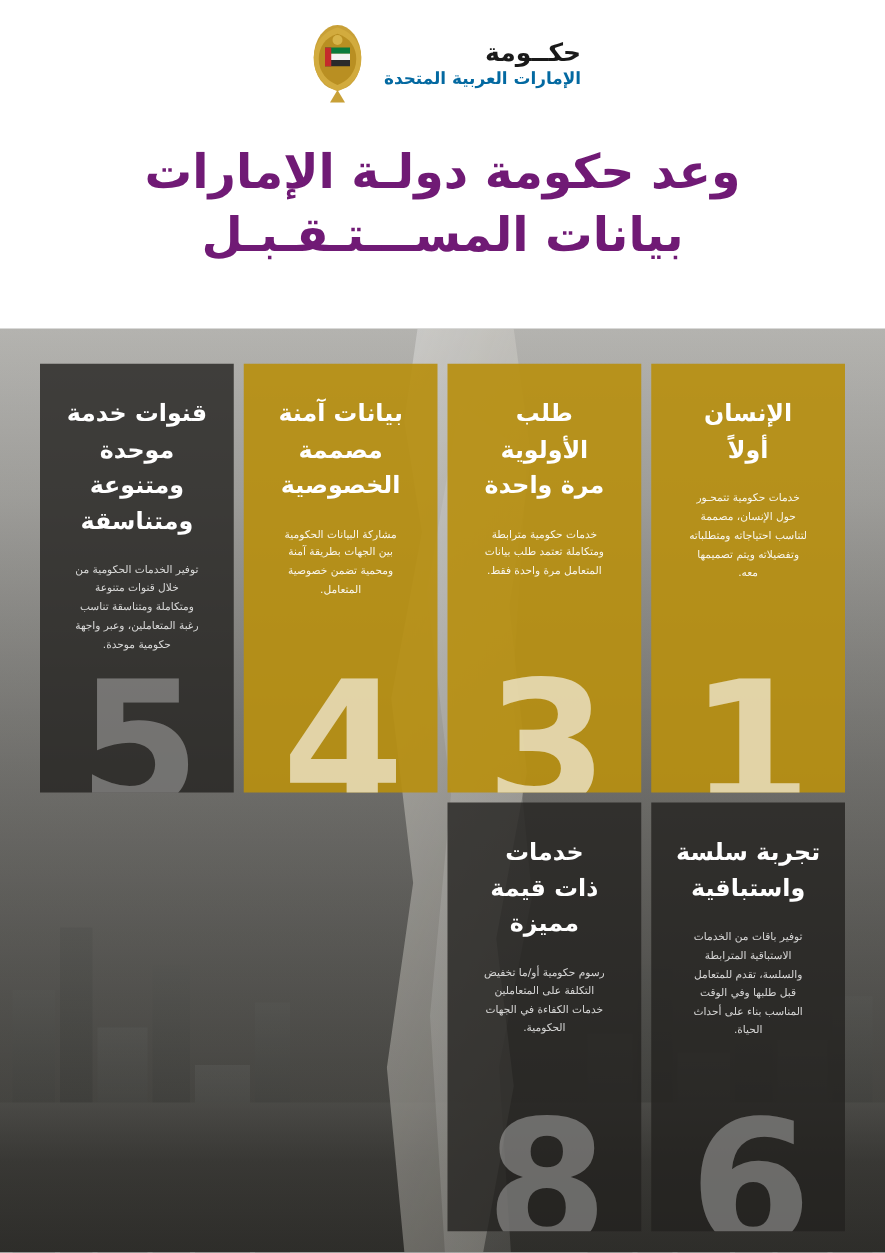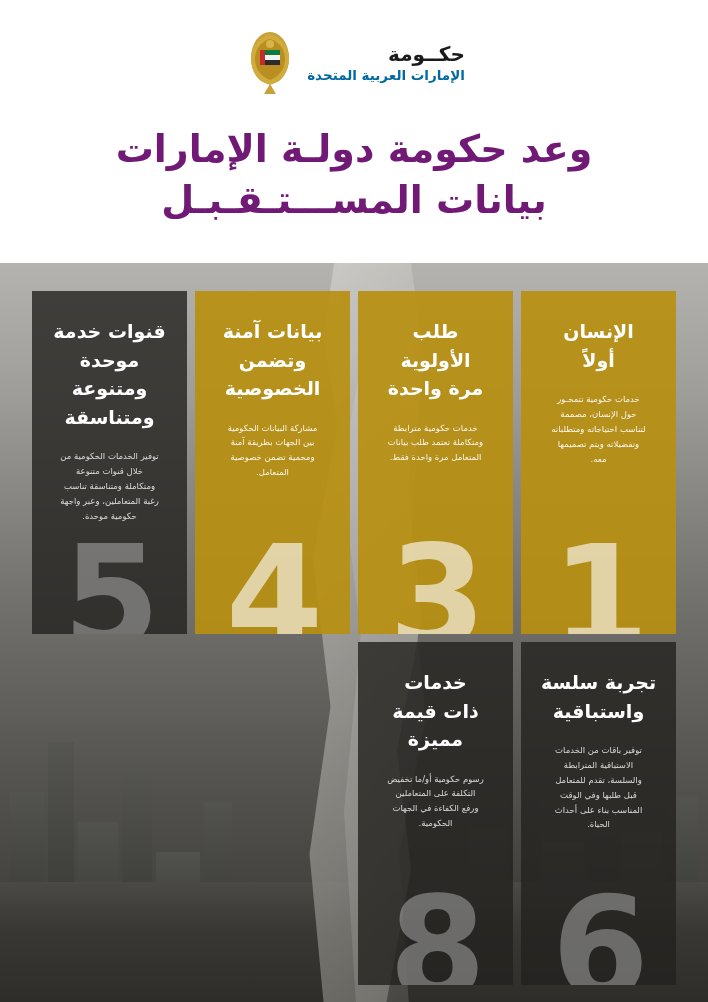--- a/index.html
+++ b/index.html
@@ -28,21 +28,21 @@
     background: #ffffff;
     position: relative;
   }
 
   .emblem-row {
     display: flex;
     flex-direction: row;
     align-items: center;
     justify-content: center;
     gap: 10px;
-    padding-top: 28px;
+    padding-top: 16px;
   }
 
   .emblem {
     width: 54px;
     height: 70px;
     position: relative;
     flex: 0 0 auto;
   }
   .emblem svg { display: block; }
 
@@ -280,21 +280,21 @@
       <div class="card gold">
         <div class="card-title">طلب
 الأولوية
 مرة واحدة</div>
         <div class="card-desc">خدمات حكومية مترابطة ومتكاملة تعتمد طلب بيانات المتعامل مرة واحدة فقط.</div>
         <div class="card-number">3</div>
       </div>
 
       <div class="card gold">
         <div class="card-title">بيانات آمنة
-وتضمن
+مصممة
 الخصوصية</div>
         <div class="card-desc">مشاركة البيانات الحكومية بين الجهات بطريقة آمنة ومحمية تضمن خصوصية المتعامل.</div>
         <div class="card-number">4</div>
       </div>
 
       <div class="card dark">
         <div class="card-title">قنوات خدمة
 موحدة
 ومتنوعة
 ومتناسقة</div>
@@ -307,21 +307,21 @@
 واستباقية</div>
         <div class="card-desc">توفير باقات من الخدمات الاستباقية المترابطة والسلسة، تقدم للمتعامل قبل طلبها وفي الوقت المناسب بناء على أحداث الحياة.</div>
         <div class="card-number">6</div>
       </div>
 
 
       <div class="card dark">
         <div class="card-title">خدمات
 ذات قيمة
 مميزة</div>
-        <div class="card-desc">رسوم حكومية أو/ما تخفيض التكلفة على المتعاملين ورفع الكفاءة في الجهات الحكومية.</div>
+        <div class="card-desc">رسوم حكومية أو/ما تخفيض التكلفة على المتعاملين خدمات الكفاءة في الجهات الحكومية.</div>
         <div class="card-number">8</div>
       </div>
 
     </div>
   </div>
 
   <div class="footer-strip"></div>
 </div>
 
 </body></html>

